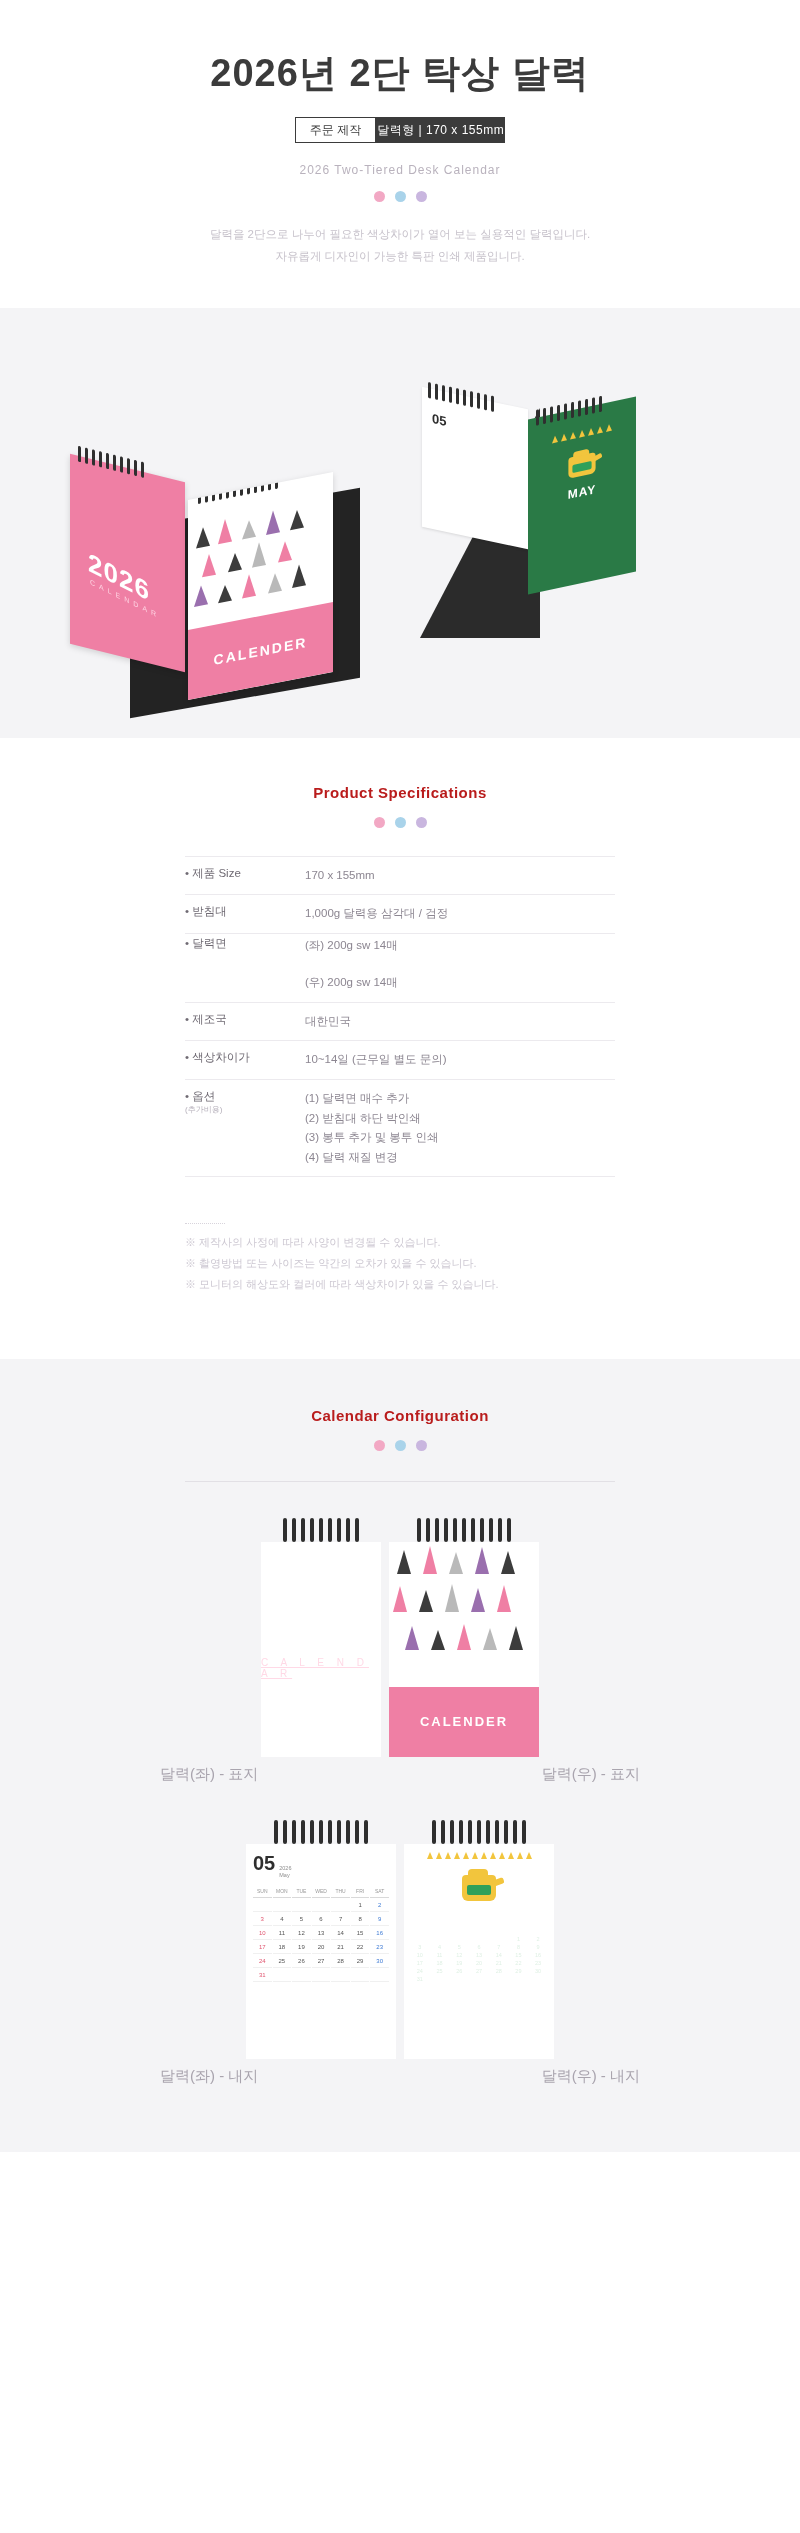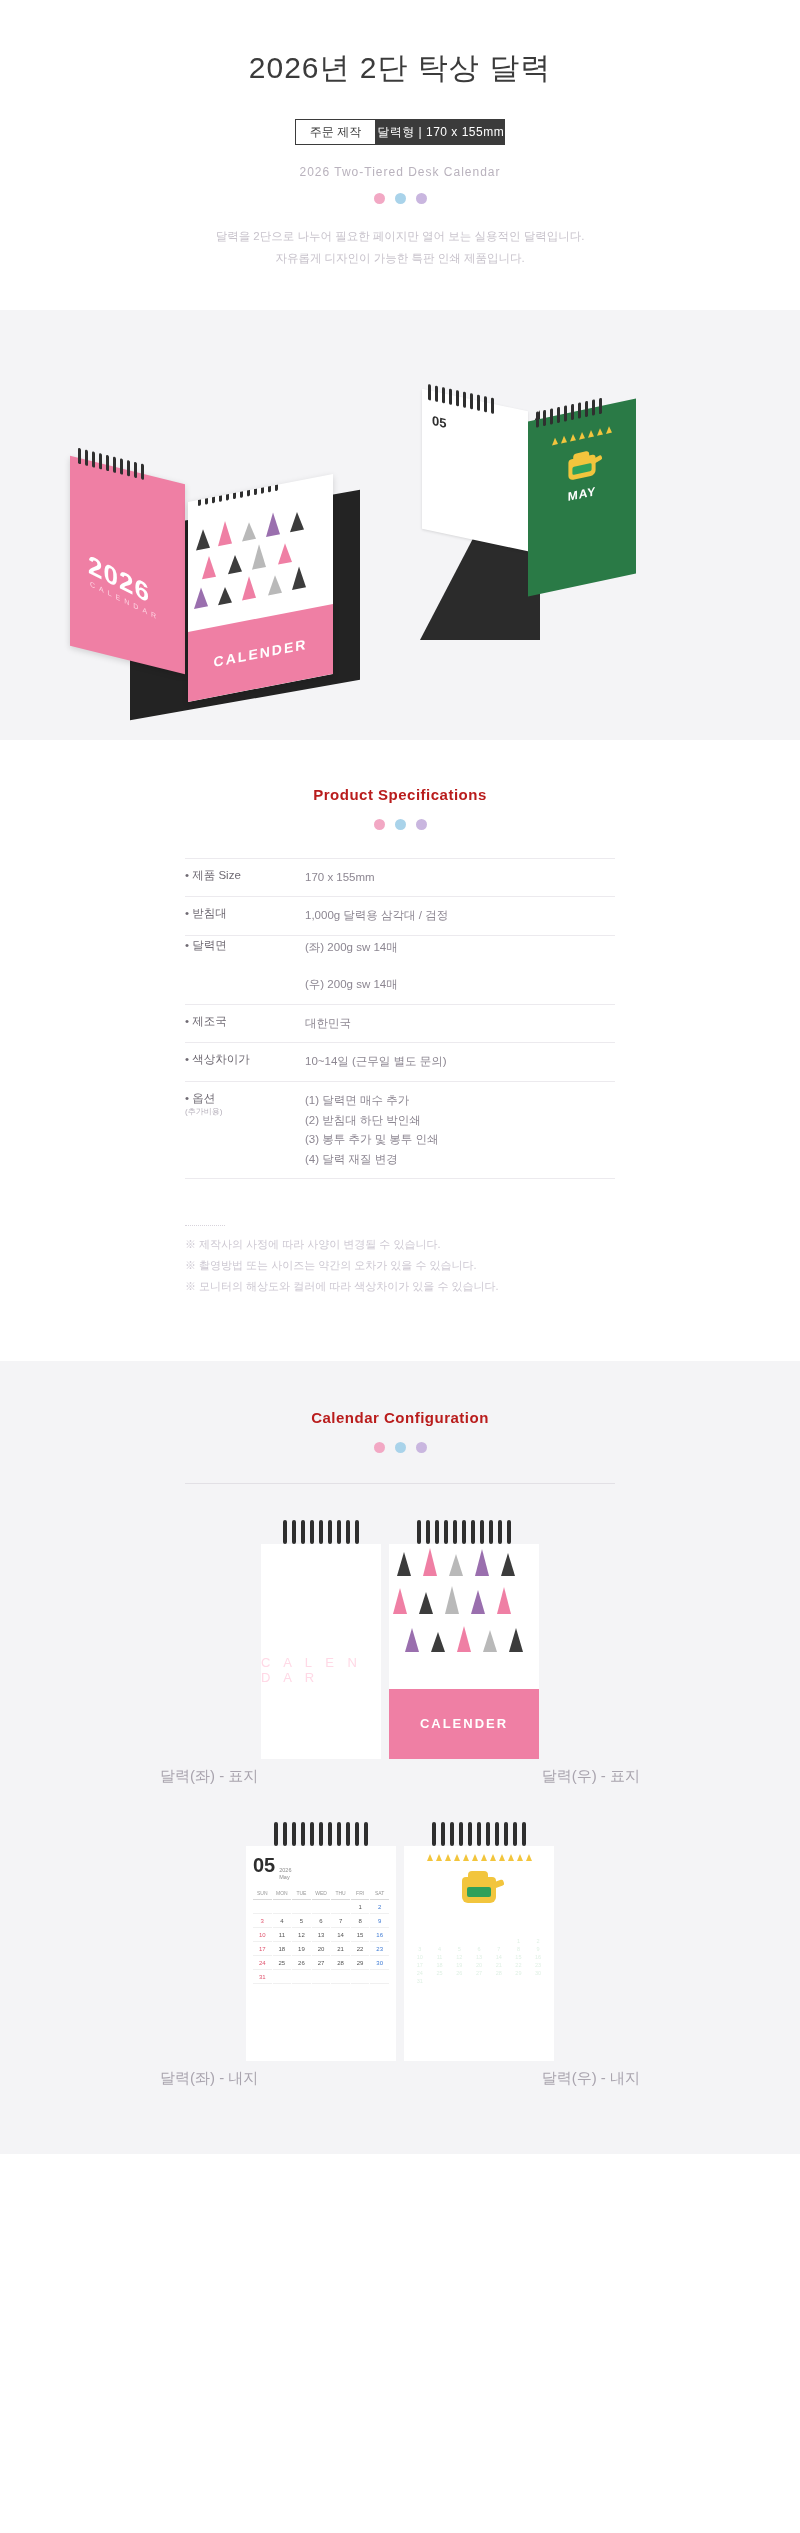--- a/index.html
+++ b/index.html
@@ -7,25 +7,25 @@
     width: 800px;
     font-family: "Liberation Sans", sans-serif;
     background: #ffffff;
     color: #555;
   }
   .page { width: 800px; position: relative; overflow: hidden; }
 
   
   .hero { background: #ffffff; padding: 48px 0 40px; text-align: center; }
   .hero-title {
-    font-size: 30px;
-    font-weight: normal;
+    font-size: 38px;
+    font-weight: bold;
     color: #3b3b3b;
     letter-spacing: 1px;
-    margin-bottom: 30px;
+    margin-bottom: 18px;
   }
   .spec-bar {
     display: inline-flex;
     align-items: stretch;
     height: 26px;
     margin-bottom: 20px;
   }
   .spec-bar .left {
     border: 1px solid #3b3b3b;
     color: #3b3b3b;
@@ -162,21 +162,21 @@
   .cfg-pair { width: 480px; margin: 0 auto 8px; display: flex; justify-content: center; gap: 8px; }
   .cal-card { width: 120px; position: relative; }
   .cal-card .top-spiral {
     height: 26px; display: flex; gap: 5px; justify-content: center; align-items: flex-start; padding-top: 2px;
   }
   .cal-card .top-spiral i { width: 4px; height: 24px; background: #2e2e2e; border-radius: 2px; }
   .cal-card .body { height: 215px; background: #fff; position: relative; overflow: hidden; }
 
   .cover-pink { background: #ef7fa4; display: flex; flex-direction: column; justify-content: center; align-items: center; }
   .cover-pink .y { color: #fff; font-size: 27px; font-weight: bold; letter-spacing: 1px; }
-  .cover-pink .c { color: #ffd9e6; font-size: 13px; letter-spacing: 5px; margin-top: 6px; }
+  .cover-pink .c { color: #ffd9e6; font-size: 10px; letter-spacing: 5px; margin-top: 6px; text-decoration: underline; }
 
   .cover-tree { background: #fff; position: relative; }
   .cover-tree .trees { height: 145px; position: relative; }
   .cover-tree .band { position: absolute; left: 0; bottom: 0; width: 100%; height: 70px; background: #ef7fa4;
                       display: flex; align-items: center; justify-content: center; }
   .cover-tree .band span { color: #fff; font-weight: bold; font-size: 13px; letter-spacing: 2px; }
 
   .tree { position: absolute; width: 0; height: 0; border-left: 7px solid transparent; border-right: 7px solid transparent; }
 
   .inner-month { background: #fff; padding: 8px 7px; }
@@ -219,21 +219,21 @@
 
     <div class="hero-sub">2026 Two-Tiered Desk Calendar</div>
 
     <div class="dots">
       <span class="dot" style="background:#f2a8c4"></span>
       <span class="dot" style="background:#a9d3ea"></span>
       <span class="dot" style="background:#c9b6df"></span>
     </div>
 
     <div class="hero-desc">
-      <div>달력을 2단으로 나누어 필요한 페이지만 열어 보는 실용적인 달력입니다.</div>
+      <div>달력을 2단으로 나누어 필요한 색상차이가 열어 보는 실용적인 달력입니다.</div>
       <div>자유롭게 디자인이 가능한 특판 인쇄 제품입니다.</div>
     </div>
   </section>
 
   <section class="photo-band">
 
     <div class="cal-back">
       <div class="board"></div>
       <div class="panel-white">
         <div class="spiral" style="left:6px; top:-6px;">

